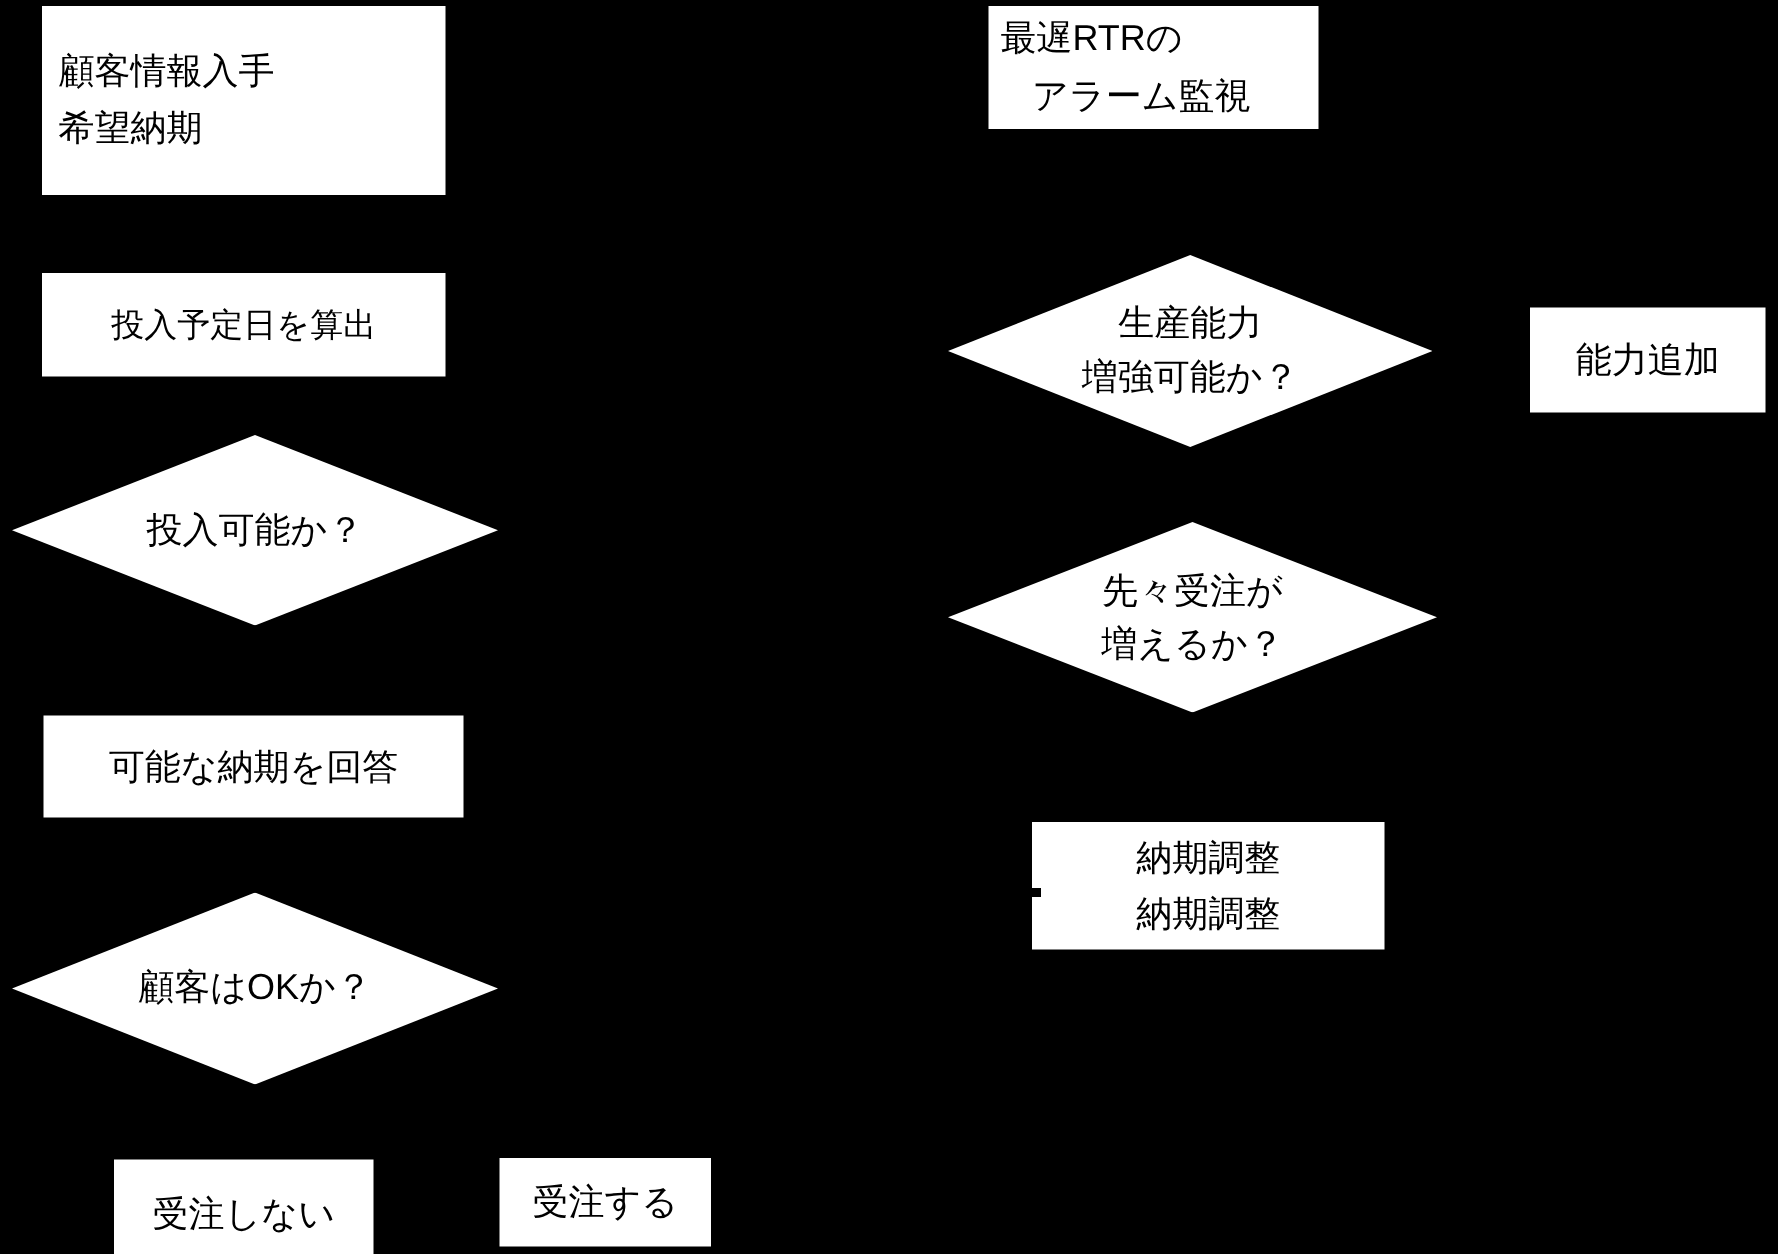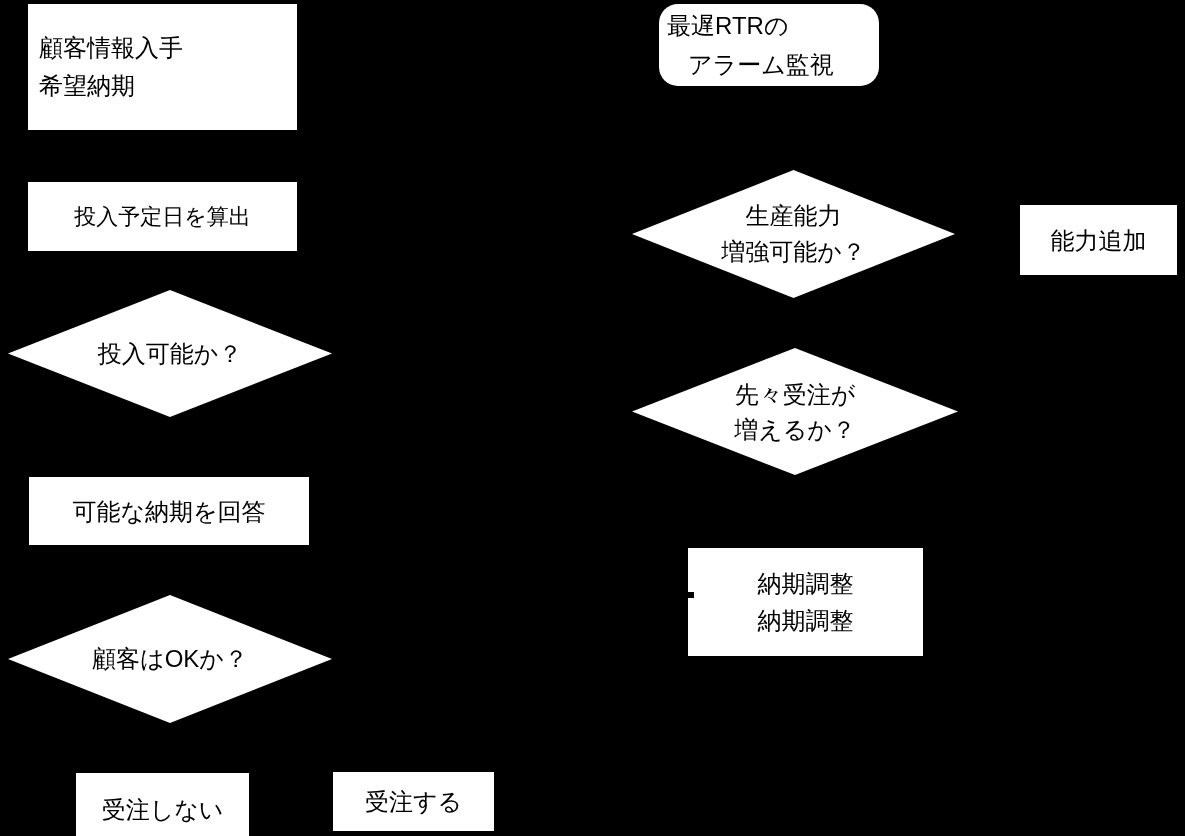--- a/index.html
+++ b/index.html
@@ -58,43 +58,43 @@
   </div>
 
   <div class="node diamond" style="left:8px;top:595px;width:324px;height:128px;">
     <span>顧客はOKか？</span>
   </div>
 
   <div class="node" style="left:76px;top:773px;width:173px;height:72px;">
     <span>受注しない</span>
   </div>
 
-  <div class="node" style="left:333px;top:772px;width:161px;height:59px;justify-content:center;">
+  <div class="node" style="left:333px;top:772px;width:141px;height:59px;justify-content:center;">
     <span>受注する</span>
   </div>
 
-  <div class="node align-left" style="left:659px;top:4px;width:220px;height:82px;padding-left:8px;line-height:39px;border-radius:19px;">
+  <div class="node align-left" style="left:659px;top:4px;width:220px;height:82px;padding-left:8px;line-height:39px;">
     <span>最遅RTRの</span>
     <span style="padding-left:21px;">アラーム監視</span>
   </div>
 
   <div class="node diamond" style="left:632px;top:170px;width:323px;height:128px;">
     <span>生産能力</span>
     <span>増強可能か？</span>
   </div>
 
   <div class="node" style="left:1020px;top:205px;width:157px;height:70px;">
     <span>能力追加</span>
   </div>
 
   <div class="node diamond" style="left:632px;top:348px;width:326px;height:127px;line-height:35px;">
     <span>先々受注が</span>
     <span>増えるか？</span>
   </div>
 
-  <div class="node" style="left:688px;top:548px;width:235px;height:108px;">
+  <div class="node" style="left:688px;top:548px;width:235px;height:85px;">
     <span>納期調整</span>
     <span>納期調整</span>
   </div>
 
   <div class="notch" style="left:685px;top:592px;width:9px;height:6px;"></div>
 
 </div>
 
 </body></html>

